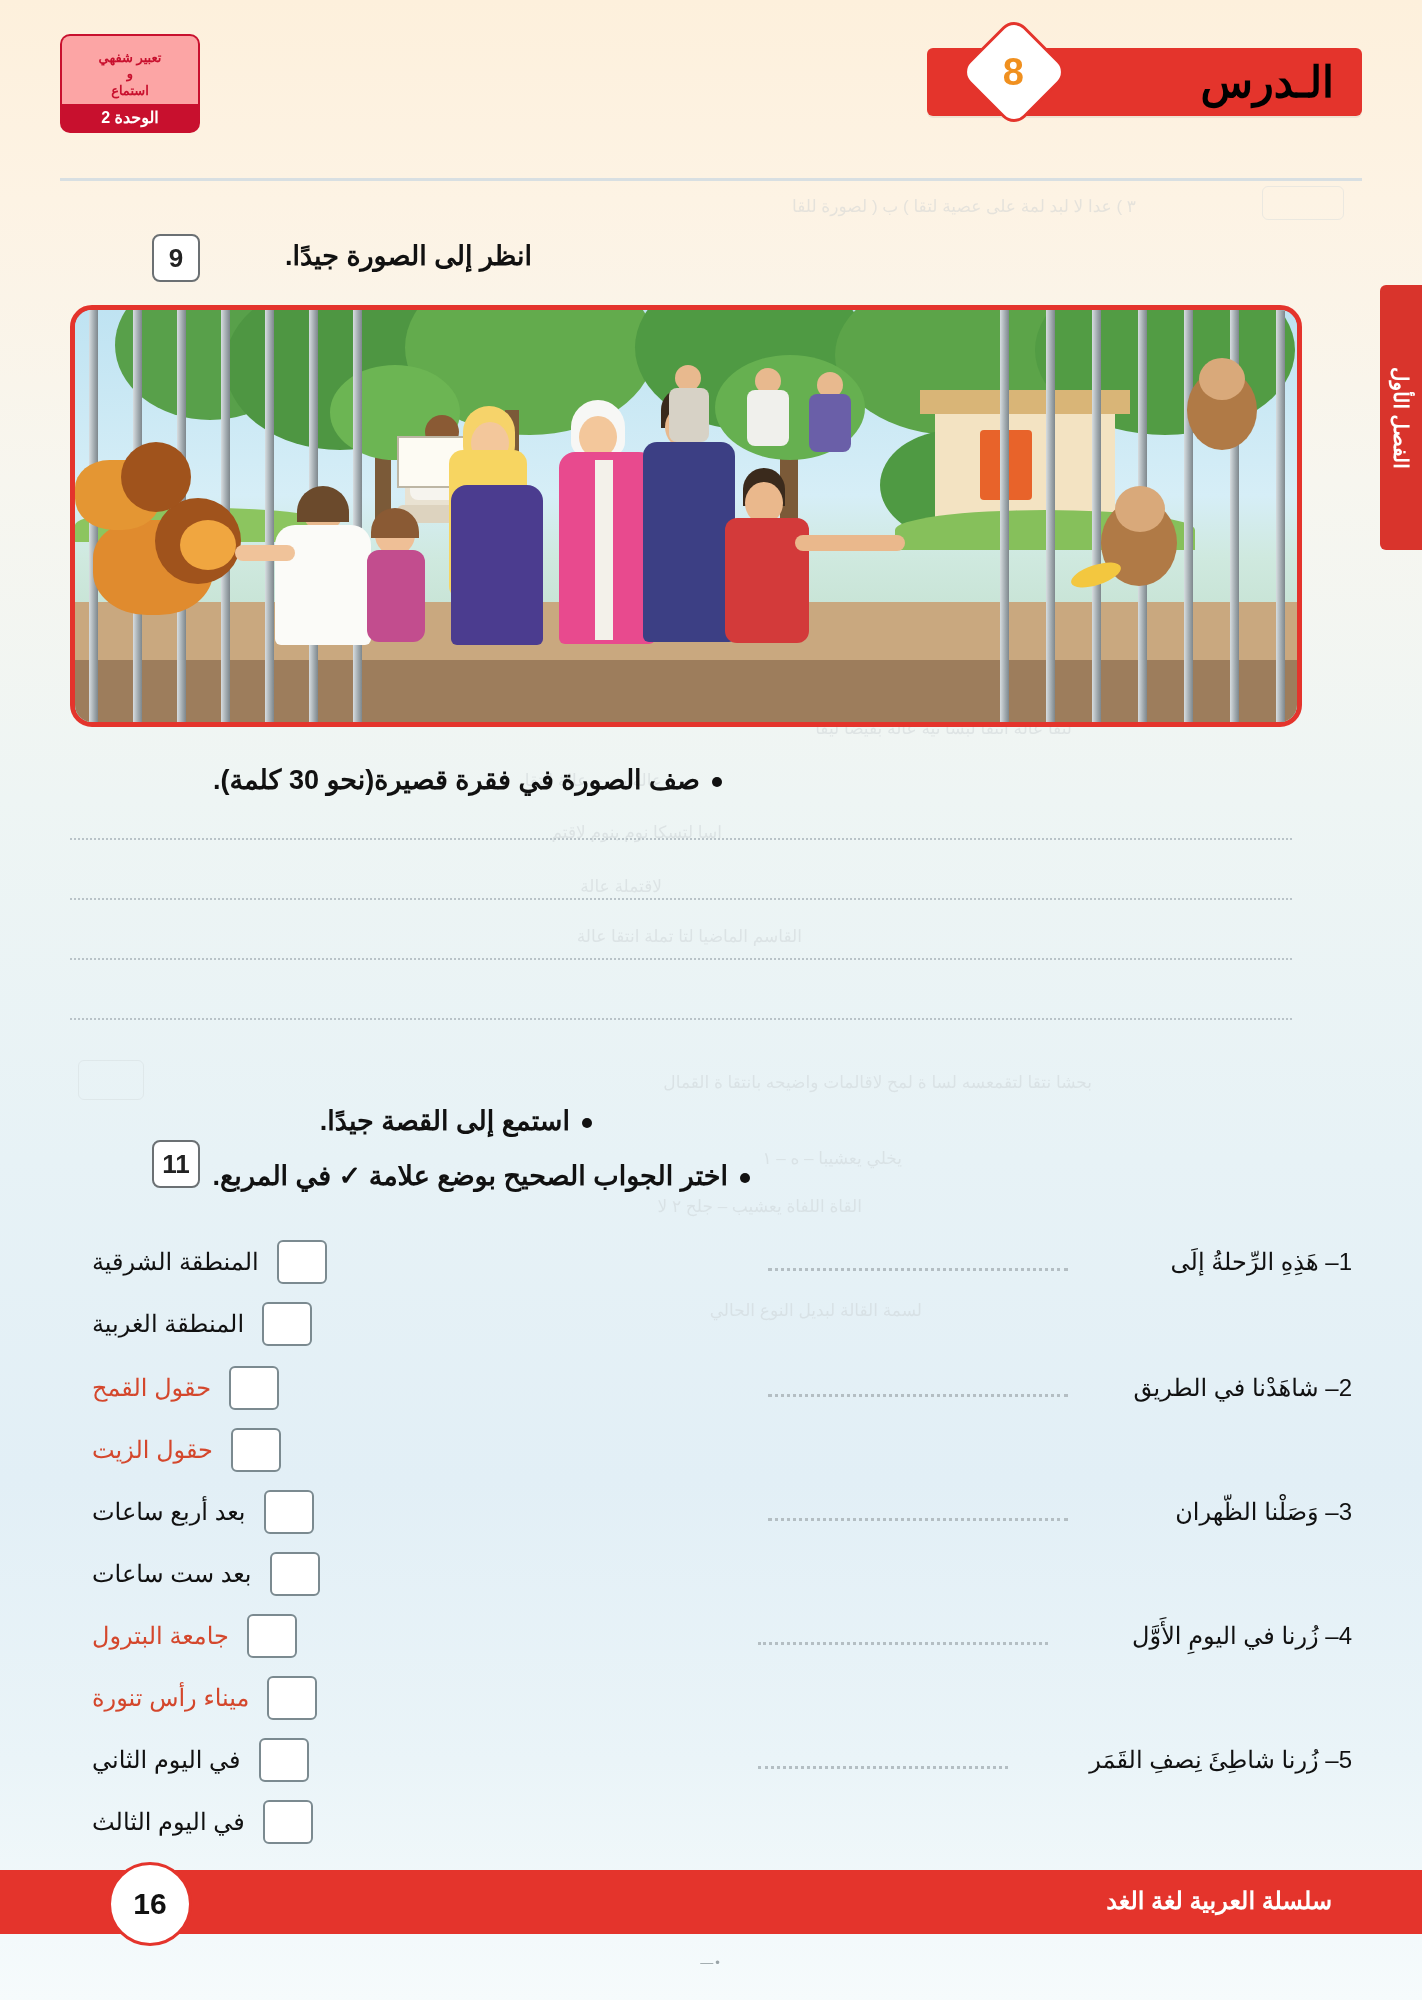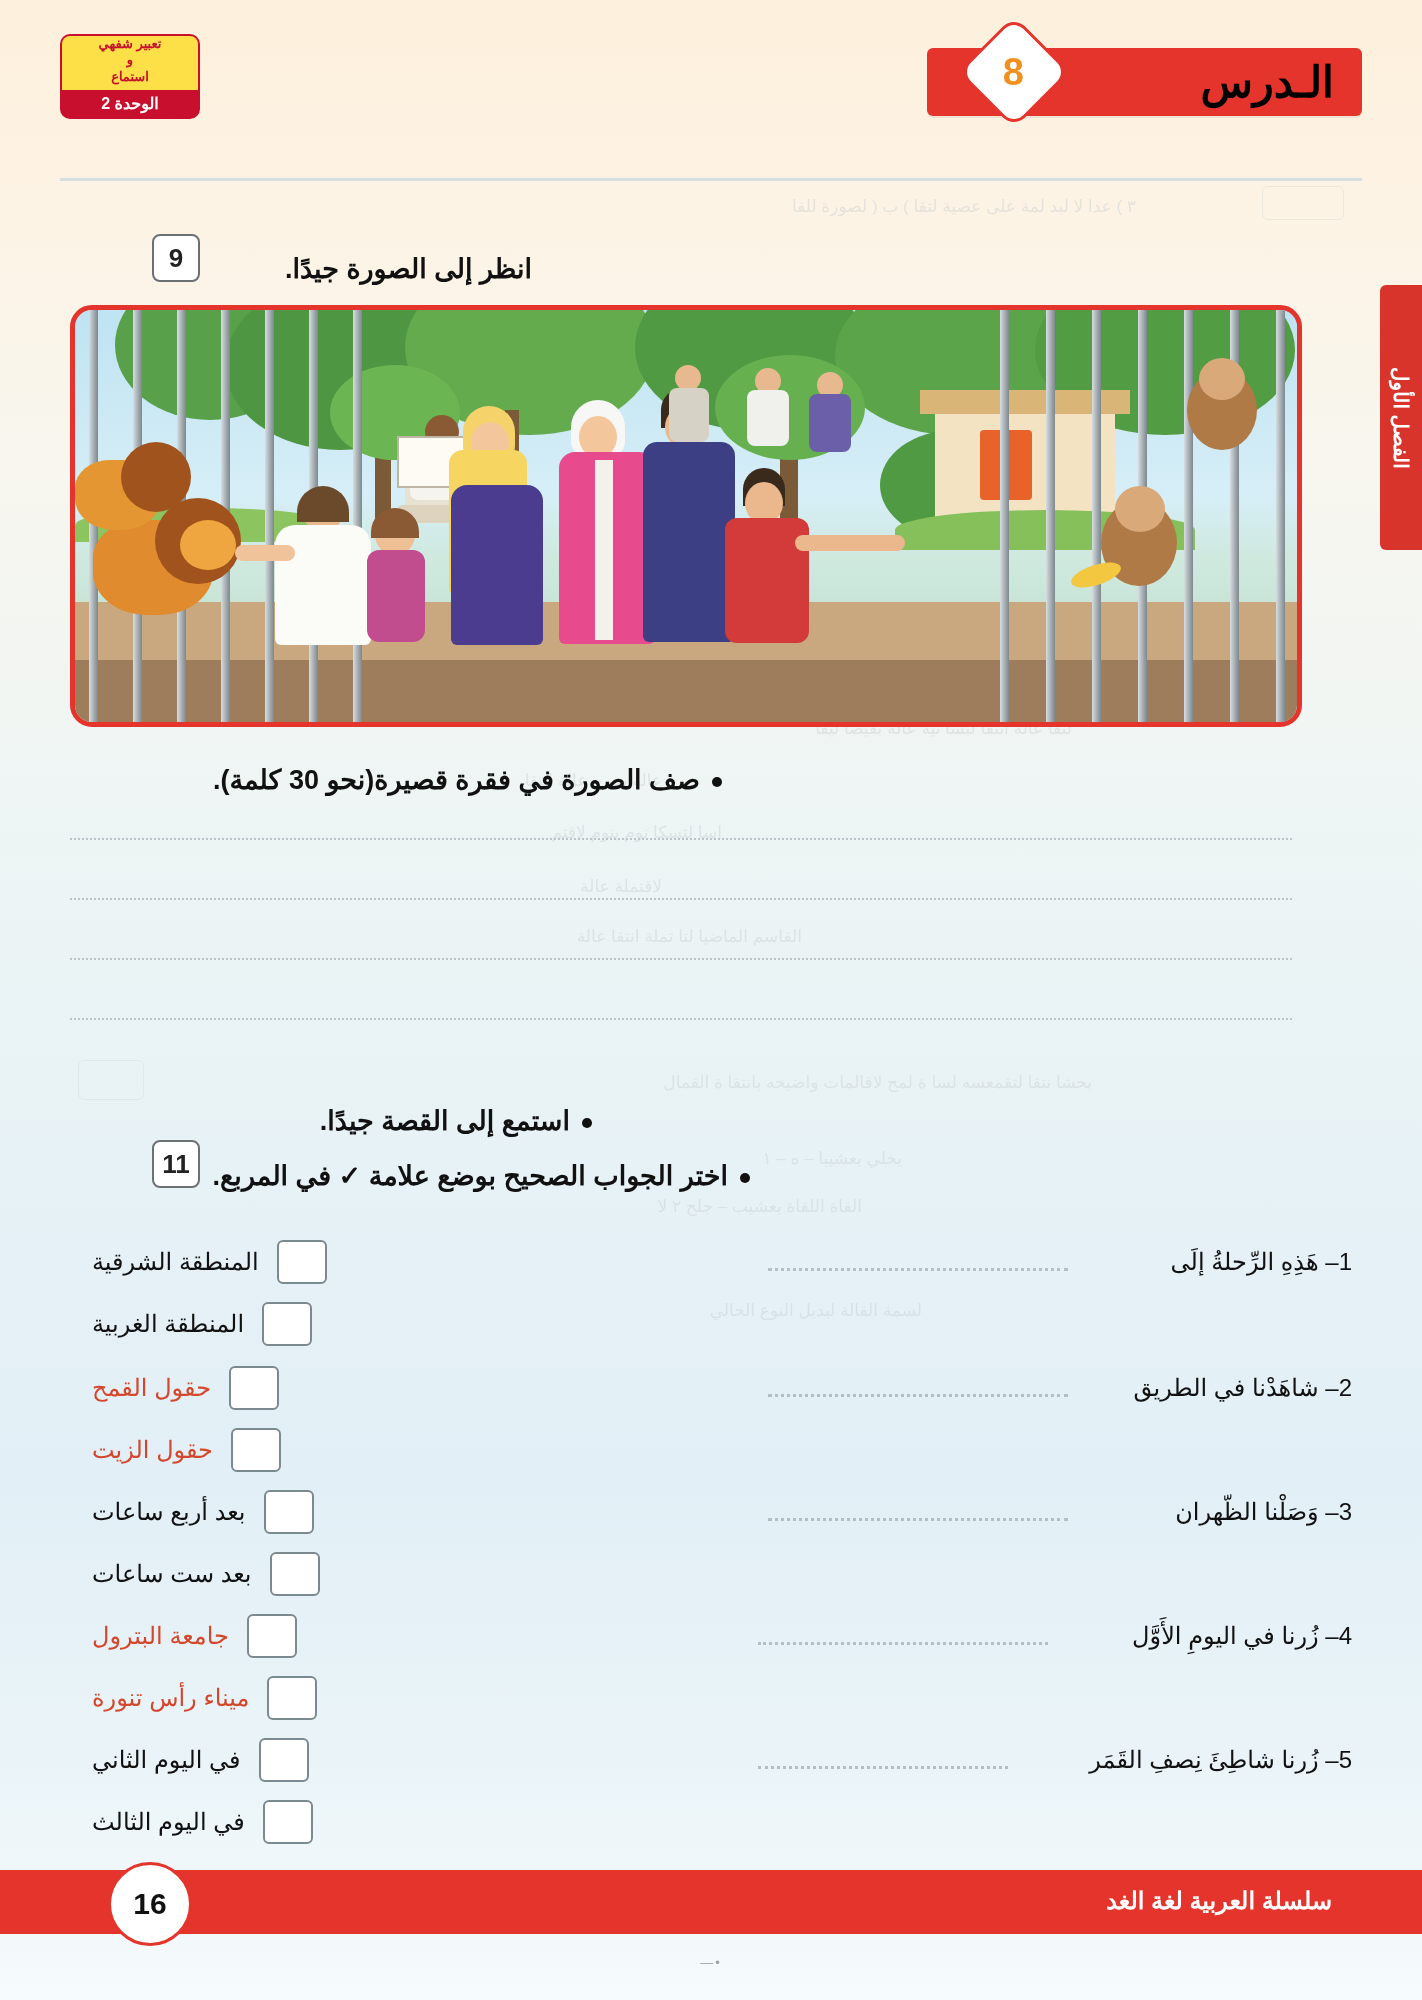--- a/index.html
+++ b/index.html
@@ -31,22 +31,22 @@
   }
 
   
   .unit-badge{
     position:absolute;left:60px;top:34px;width:140px;
     text-align:center;
   }
   .unit-badge .top{
     border:2px solid #c8102e;border-bottom:none;
     border-radius:10px 10px 0 0;
-    background:#fde047;color:#c8102e;
-    font-size:13px;line-height:1.25;padding:0 4px 5px;
+    background:#fca5a5;color:#c8102e;
+    font-size:13px;line-height:1.25;padding:14px 4px 5px;
     font-weight:bold;
   }
   .unit-badge .bottom{
     background:#c8102e;color:#fff;font-size:16px;font-weight:bold;
     border-radius:0 0 10px 10px;padding:4px 0 6px;
   }
   .lesson-bar{
     position:absolute;right:60px;top:48px;
     width:435px;height:68px;
     background:#e4342c;
@@ -198,21 +198,21 @@
 <div class="lesson-num">
   <span>8</span>
 </div>
 <div class="rule"></div>
 
 <div class="side-tab">
   <span>الفصل الأول</span>
 </div>
 
 <div class="qnum" style="right:1222px;top:234px;">9</div>
-<div class="instr" style="right:890px;top:253px;">انظر إلى الصورة جيدًا.</div>
+<div class="instr" style="right:890px;top:240px;">انظر إلى الصورة جيدًا.</div>
 
 <div class="pic-frame">
   <div class="pic">
     <div class="bg-sky"></div>
 
     <div class="tree" style="left:40px;top:-40px;width:190px;height:150px;background:#58a04a;"></div>
     <div class="tree" style="left:150px;top:-30px;width:230px;height:170px;background:#4e9642;"></div>
     <div class="tree" style="left:330px;top:-50px;width:250px;height:175px;background:#63ab4d;"></div>
     <div class="tree" style="left:560px;top:-45px;width:230px;height:165px;background:#4f9a43;"></div>
     <div class="tree" style="left:760px;top:-35px;width:240px;height:160px;background:#5ca449;"></div>

